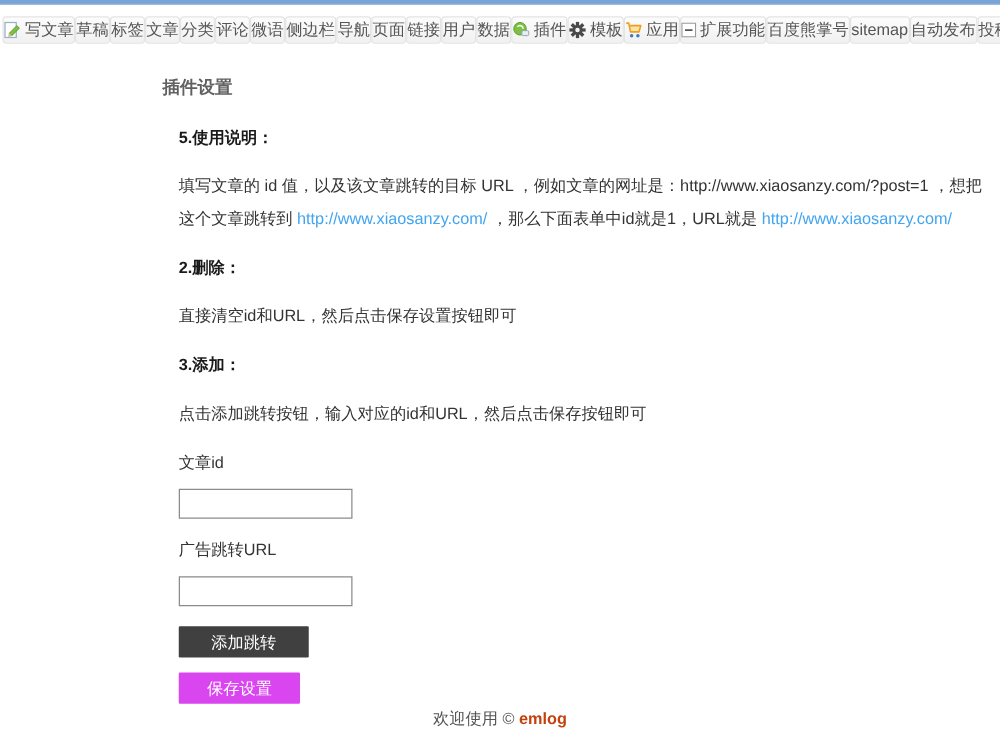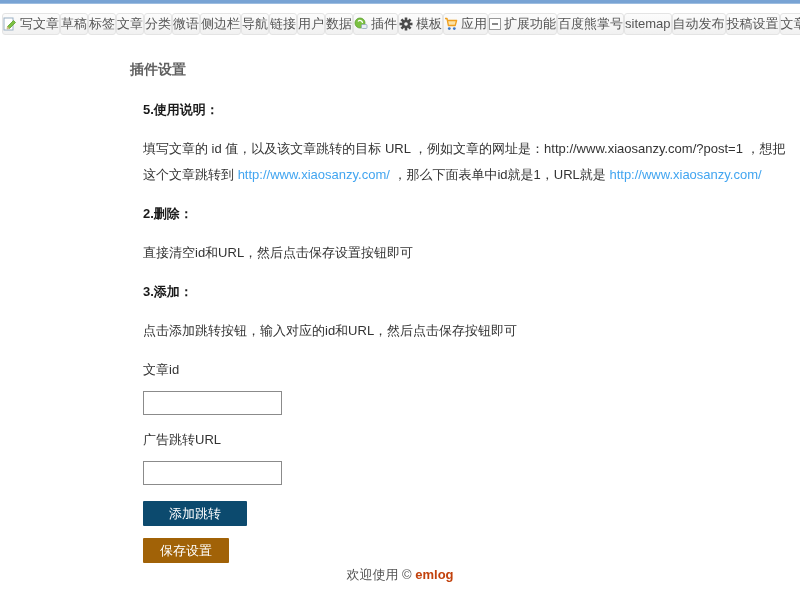--- a/index.html
+++ b/index.html
@@ -35,22 +35,22 @@
   .form-label { font-size:13px; color:#333; margin:4px 0 12px; }
   .text-input {
     width:139px; height:24px; border:1px solid #8b8b8b; background:#fff;
     margin-bottom:16px; display:block; font-size:13px; padding:0 4px;
     font-family:"Liberation Sans","DejaVu Sans",sans-serif;
   }
   .btn {
     display:block; border:none; color:#fff; font-size:13px; cursor:pointer;
     height:25px; border-radius:1px; font-family:"Liberation Sans","DejaVu Sans",sans-serif;
   }
-  .btn-add { width:104px; background:#0c4a6e; margin:6px 0 12px; }
-  .btn-save { width:86px; background:#a16207; }
+  .btn-add { width:104px; background:#404040; margin:6px 0 12px; }
+  .btn-save { width:97px; background:#d946ef; }
 
   .footer {
     position:absolute; left:0; bottom:5px; width:100%;
     text-align:center; font-size:13px; color:#555;
   }
   .footer a { color:#c2410c; text-decoration:none;font-weight:bold; }
 </style>
 </head>
 <body>
 
@@ -73,27 +73,33 @@
   <div class="side-item">
       <span>标签</span>
     </div>
   <div class="side-item">
       <span>文章</span>
     </div>
   <div class="side-item">
       <span>分类</span>
     </div>
   <div class="side-item">
+      <span>评论</span>
+    </div>
+  <div class="side-item">
       <span>微语</span>
     </div>
   <div class="side-item">
       <span>侧边栏</span>
     </div>
   <div class="side-item">
       <span>导航</span>
+    </div>
+  <div class="side-item">
+      <span>页面</span>
     </div>
   <div class="side-item">
       <span>链接</span>
     </div>
   <div class="side-item">
       <span>用户</span>
     </div>
   <div class="side-item">
       <span>数据</span>
     </div>

